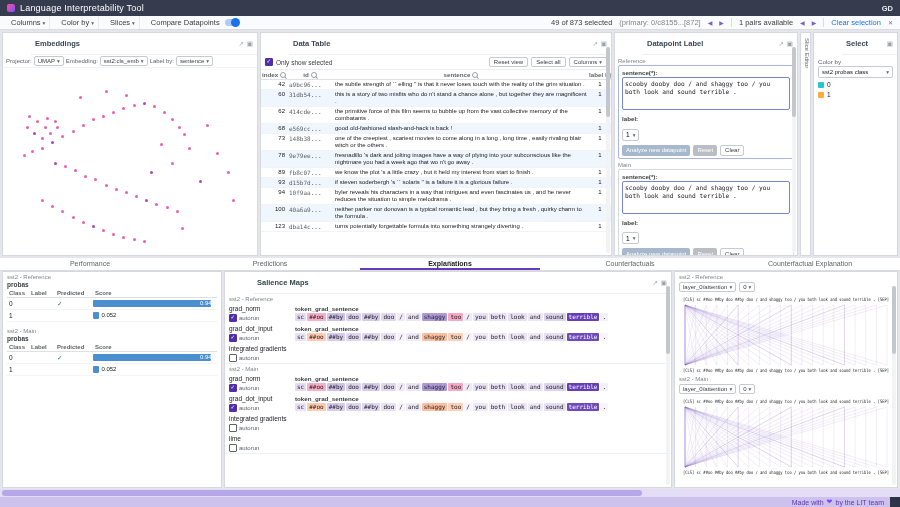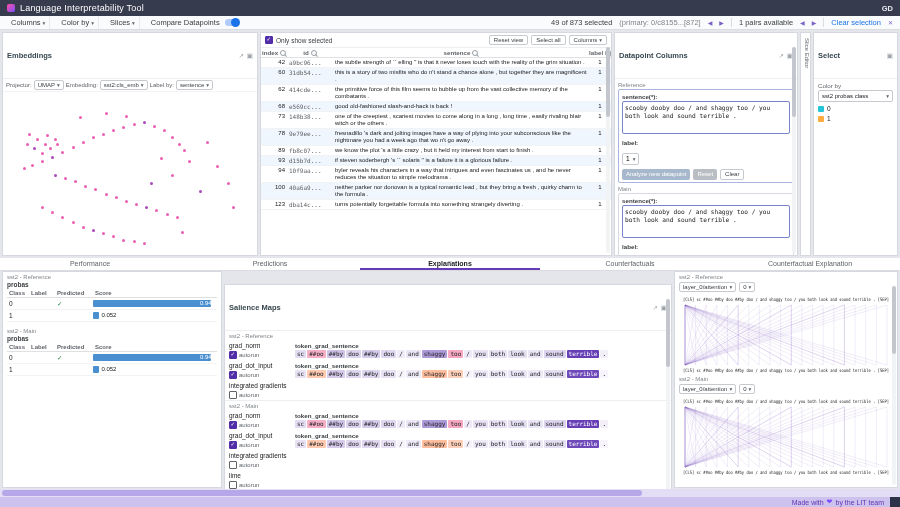--- a/index.html
+++ b/index.html
@@ -22,21 +22,21 @@
   .toggle::after{content:"";position:absolute;right:-1px;top:-1px;width:9px;height:9px;border-radius:50%;background:#1a73e8;}
   .status{color:#3c4043;}
   .status.gray{color:#80868b;}
   .nav-ic{color:#7b61c4;font-size:6px;}
   .sep{width:1px;height:9px;background:#dadce0;}
   .link{color:#1a73e8;}
   
   .panel{position:absolute;background:#fff;border:1px solid #d5d8de;box-sizing:border-box;
     display:flex;flex-direction:column;overflow:hidden;}
   .ph{height:13px;min-height:13px;display:flex;align-items:center;justify-content:space-between;
-    padding:16px 4px;border-bottom:1px solid #eceef1;}
+    padding:4px 4px;border-bottom:1px solid #eceef1;margin-left:28px;}
   .ph-title{font-size:7.5px;font-weight:bold;color:#37474f;}
   .ph-icons{font-size:6.5px;color:#9aa0a6;display:flex;gap:3px;}
   .group-name{font-size:6px;color:#80868b;padding:2px 4px 1px;}
   .pill{display:inline-flex;align-items:center;gap:2px;border:1px solid #c6c9ce;border-radius:2px;
     padding:0 3px;height:10px;font-size:6px;color:#3c4043;background:#fff;box-sizing:border-box;}
   
   .emb-toolbar{display:flex;flex-wrap:wrap;align-items:center;gap:2px;padding:1px 3px;
     font-size:6px;color:#5f6368;border-bottom:1px solid #f1f3f4;}
   .scatter{flex:1;position:relative;}
   .dot{position:absolute;width:3px;height:3px;border-radius:50%;opacity:.85;}
@@ -258,20 +258,27 @@
       <div class="dot" style="left: 48%; top: 14%; background: rgb(229, 67, 163);"></div>
       <div class="dot" style="left: 30%; top: 15%; background: rgb(229, 67, 163);"></div>
       <div class="dot" style="left: 62%; top: 40%; background: rgb(229, 67, 163);"></div>
       <div class="dot" style="left: 66%; top: 50%; background: rgb(229, 67, 163);"></div>
       <div class="dot" style="left: 58%; top: 55%; background: rgb(156, 39, 176);"></div>
       <div class="dot" style="left: 73%; top: 42%; background: rgb(229, 67, 163);"></div>
     </div>
 </div>
 
 <div class="panel" style="left:260px;top:32px;width:352px;height:224px">
+  <div class="ph">
+    <span class="ph-title">Data Table</span>
+    <span class="ph-icons">
+        <span>↗</span>
+        <span>▣</span>
+      </span>
+  </div>
   <div class="dt-toolbar">
     <span class="cb checked"></span>
     <span>Only show selected</span>
     <span class="flex"></span>
     <span class="dt-btn">Reset view</span>
     <span class="dt-btn">Select all</span>
     <span class="dt-btn">
         <span>Columns</span>
         <span class="car">▾</span>
       </span>
@@ -362,21 +369,21 @@
         <div class="td c-label">1</div>
       </div>
     </div>
   <div class="vscroll">
       <div class="vthumb"></div>
     </div>
 </div>
 
 <div class="panel" style="left:614px;top:32px;width:184px;height:224px">
   <div class="ph">
-    <span class="ph-title">Datapoint Columns</span>
+    <span class="ph-title">Datapoint Label</span>
     <span class="ph-icons">
         <span>↗</span>
         <span>▣</span>
       </span>
   </div>
   <div class="dp-body">
     <div>
       <div class="dp-sec-name">Reference</div>
       <div class="dp-box">
         <span class="dp-lab">sentence(*):</span>
@@ -511,21 +518,21 @@
             <div class="cls-c cc3">
               <div class="bar" style="width: 5.2%; background: rgb(74, 143, 208);"></div>
               <span class="bar-label" style="left: calc(5.2% + 2px);">0.052</span>
             </div>
           </div>
         </div>
       </div>
     </div>
 </div>
 
-<div class="panel" style="left:224px;top:284px;width:448px;height:217px">
+<div class="panel" style="left:224px;top:271px;width:448px;height:217px">
   <div class="ph">
     <span class="ph-title">Salience Maps</span>
     <span class="ph-icons">
         <span>↗</span>
         <span>▣</span>
       </span>
   </div>
   <div style="flex:1;overflow:hidden">
       <div class="sal-group">
         <div class="group-name">sst2 - Reference</div>

